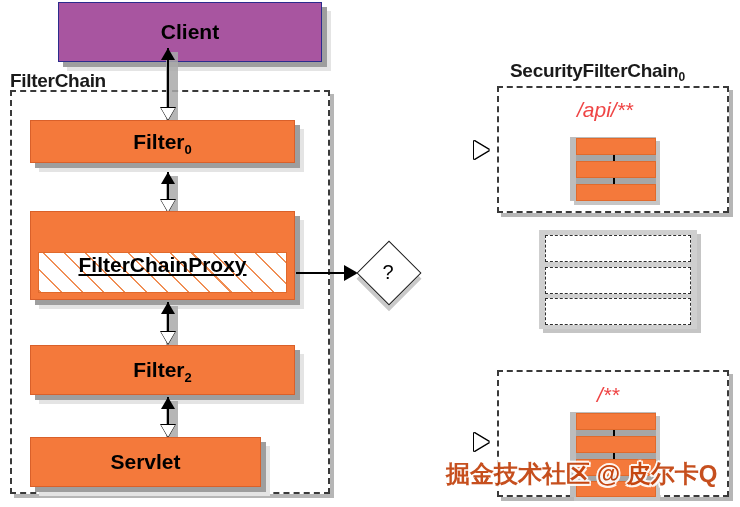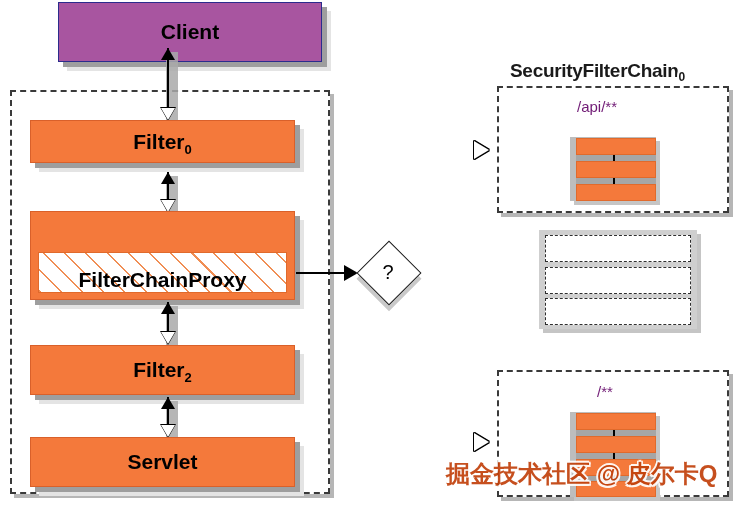--- a/index.html
+++ b/index.html
@@ -57,22 +57,22 @@
   .dfp-title{
     height:36px;display:flex;align-items:center;justify-content:center;
     font-size:21px;font-weight:bold;color:#000;
   }
   .dfp-inner{
     position:absolute;left:7px;right:7px;top:40px;bottom:6px;
     border:1.5px solid #e06a2c;
     background-color:#ffffff;
     background-image:repeating-linear-gradient(
         45deg, #f08e54 0 1.5px, rgba(255,255,255,0) 1.5px 15px);
-    display:flex;align-items:flex-end;justify-content:center;
-    font-size:21px;font-weight:bold;color:#000;
+    display:flex;align-items:flex-start;justify-content:center;
+    font-size:21px;font-weight:bold;color:#000;text-decoration:underline;
   }
 
   
   .vArrow{position:absolute;}
   .vArrow .shadow{
     position:absolute;left:5px;top:4px;width:12px;height:100%;
     background:#a9a9a9;opacity:.85;
   }
   .vArrow .stem{
     position:absolute;left:6px;top:0;width:2px;height:100%;background:#000;
@@ -131,22 +131,22 @@
   .stack .tick{position:absolute;width:2px;background:#000;left:50%;}
   .stack .bg{position:absolute;inset:0;background:#bdbdbd;}
 
   
   .ph-wrap{position:absolute;box-shadow:4px 4px 0 0 #c5c5c5;background:#cfcfcf;}
   .ph-row{position:absolute;left:6px;right:6px;
     border:1.5px dashed #2e2e2e;background:#ffffff;box-sizing:border-box;}
 
   
   .path-label{
-    position:absolute;font-size:15px;font-weight:normal;
-    color:#701a75;white-space:nowrap;
+    position:absolute;font-style:italic;font-size:21px;font-weight:normal;
+    color:#ef4444;white-space:nowrap;
     text-shadow:-1.4px -1.4px 0 #fff,1.4px -1.4px 0 #fff,
                 -1.4px 1.4px 0 #fff,1.4px 1.4px 0 #fff,
                  0 -1.5px 0 #fff,0 1.5px 0 #fff,
                 -1.5px 0 0 #fff,1.5px 0 0 #fff;
   }
 
   
   .watermark{
     position:absolute;font-size:24px;font-weight:bold;color:#c2410c;
     white-space:nowrap;opacity:.92;
@@ -159,20 +159,23 @@
 </head>
 <body>
 
 <div id="stage">
 
   <div class="node client abs" style="left:36px;top:2px;width:264px;height:60px;margin-left:22px;">
     <span>Client</span>
   </div>
 
   <div class="group-box" style="left:10px;top:90px;width:320px;height:404px;"></div>
+  <div class="group-label" style="left:10px;top:70px;">
+    <span>FilterChain</span>
+  </div>
 
   <div class="vArrow" style="left:161px;top:48px;width:20px;height:72px;">
     <div class="shadow"></div>
     <div class="stem"></div>
     <div class="headUp"></div>
     <div class="headDnOutline"></div>
     <div class="headDn"></div>
   </div>
 
   <div class="node orange abs" style="left:30px;top:120px;width:265px;height:43px;">
@@ -206,21 +209,21 @@
   </div>
 
   <div class="vArrow" style="left:161px;top:397px;width:20px;height:40px;">
     <div class="shadow"></div>
     <div class="stem"></div>
     <div class="headUp"></div>
     <div class="headDnOutline"></div>
     <div class="headDn"></div>
   </div>
 
-  <div class="node orange abs" style="left:30px;top:437px;width:265px;height:50px;">
+  <div class="node orange abs" style="left:30px;top:437px;width:231px;height:50px;">
     <span><span>Servlet</span><sub></sub></span>
   </div>
 
   <div class="hline" style="left:296px;top:272px;width:56px;"></div>
   <div class="triSolid" style="left:344px;top:265px;"></div>
   <div class="diamond" style="left:366px;top:250px;"></div>
   <div class="diamond-label" style="left:366px;top:250px;width:44px;height:44px;">
     <span>?</span>
   </div>
 

